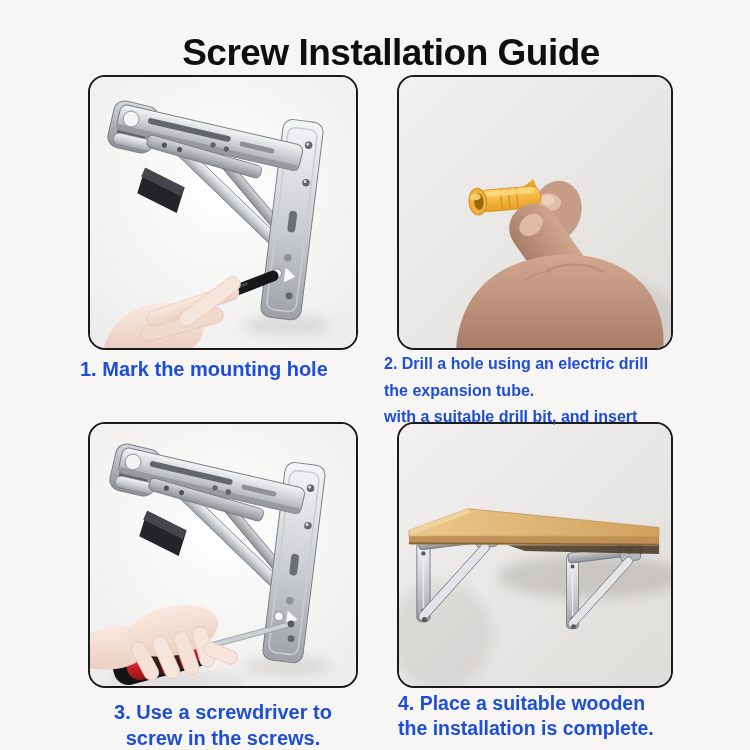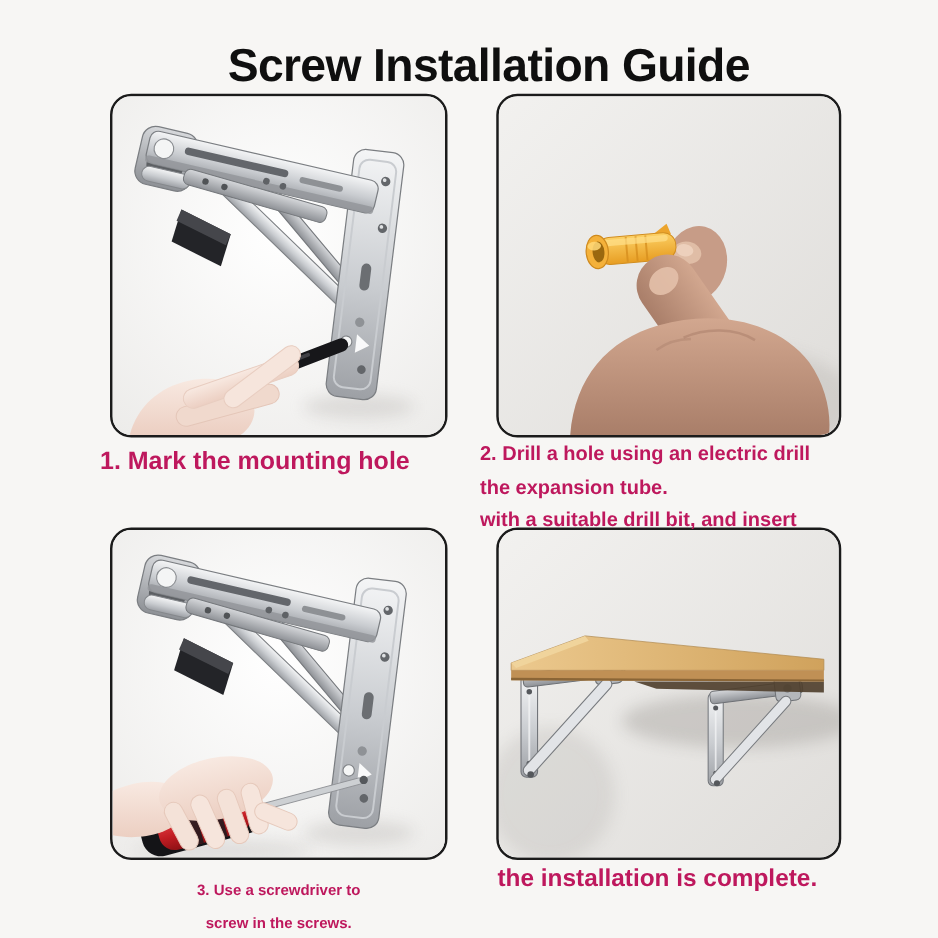--- a/index.html
+++ b/index.html
@@ -7,25 +7,25 @@
           overflow:hidden;font-family:"Liberation Sans",sans-serif;}
   .title{position:absolute;top:16px;left:0;width:100%;margin:16px;text-align:center;
          font-size:37px;font-weight:800;letter-spacing:-0.5px;color:#0f0f0f;}
   .panel{position:absolute;margin:0;border:2.5px solid #1b1b1b;border-radius:17px;
          overflow:hidden;background:#fcfcfb;box-sizing:border-box;}
   .p1{left:88px;top:75px;width:270px;height:275px;}
   .p2{left:397px;top:75px;width:276px;height:275px;}
   .p3{left:88px;top:422px;width:270px;height:266px;}
   .p4{left:397px;top:422px;width:276px;height:266px;}
   .panel svg{display:block;width:100%;height:100%;}
-  .caption{position:absolute;color:#be185d;font-weight:600;}
+  .caption{position:absolute;color:#1d4ed8;font-weight:600;}
   .cap-line{white-space:nowrap;}
   .cap1{left:80px;top:356px;width:300px;font-size:20px;line-height:26px;}
   .cap2{left:384px;top:351px;width:320px;font-size:16px;line-height:26.5px;}
-  .cap3{left:88px;top:699px;width:270px;font-size:12px;line-height:26px;text-align:center;}
+  .cap3{left:88px;top:699px;width:270px;font-size:20px;line-height:26px;text-align:center;}
   .cap4{left:398px;top:691px;width:312px;font-size:19.5px;line-height:25px;}
 </style>
 </head>
 <body>
 
 <div class="canvas">
 
   <h1 class="title">Screw Installation Guide</h1>
 
   <figure class="panel p1">
@@ -263,16 +263,17 @@
   <div class="caption cap2">
     <div class="cap-line">2. Drill a hole using an electric drill</div>
     <div class="cap-line">the expansion tube.</div>
     <div class="cap-line">with a suitable drill bit, and insert</div>
   </div>
   <div class="caption cap3">
     <div class="cap-line">3. Use a screwdriver to</div>
     <div class="cap-line">screw in the screws.</div>
   </div>
   <div class="caption cap4">
+    <div class="cap-line">4. Place a suitable wooden</div>
     <div class="cap-line">the installation is complete.</div>
   </div>
 
 </div>
 
 </body></html>

